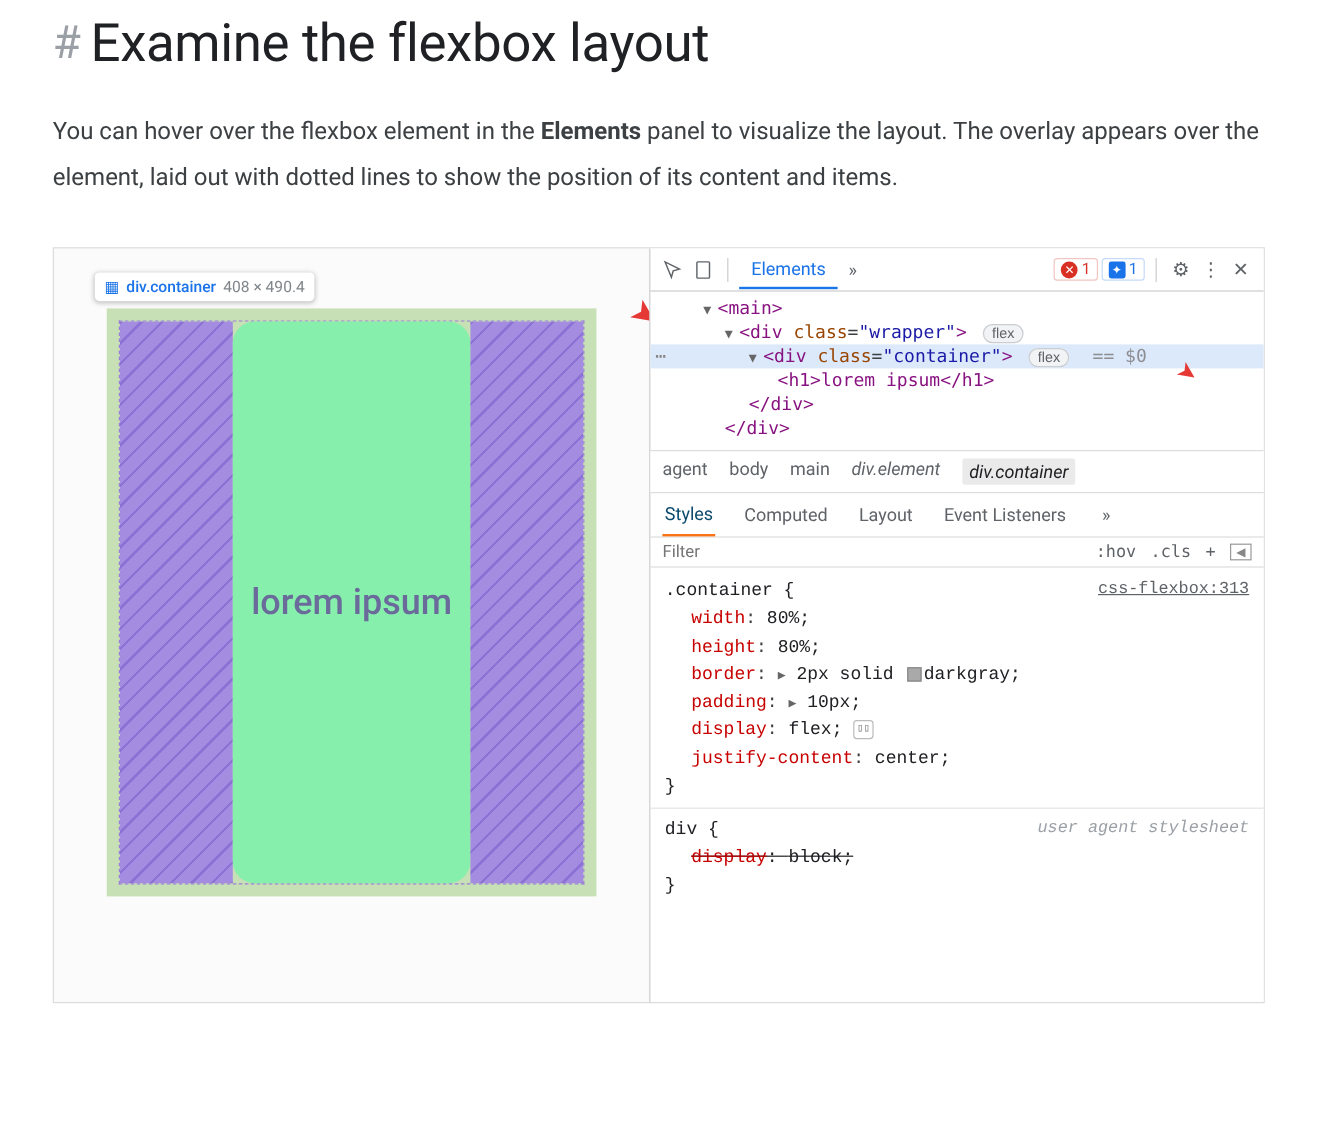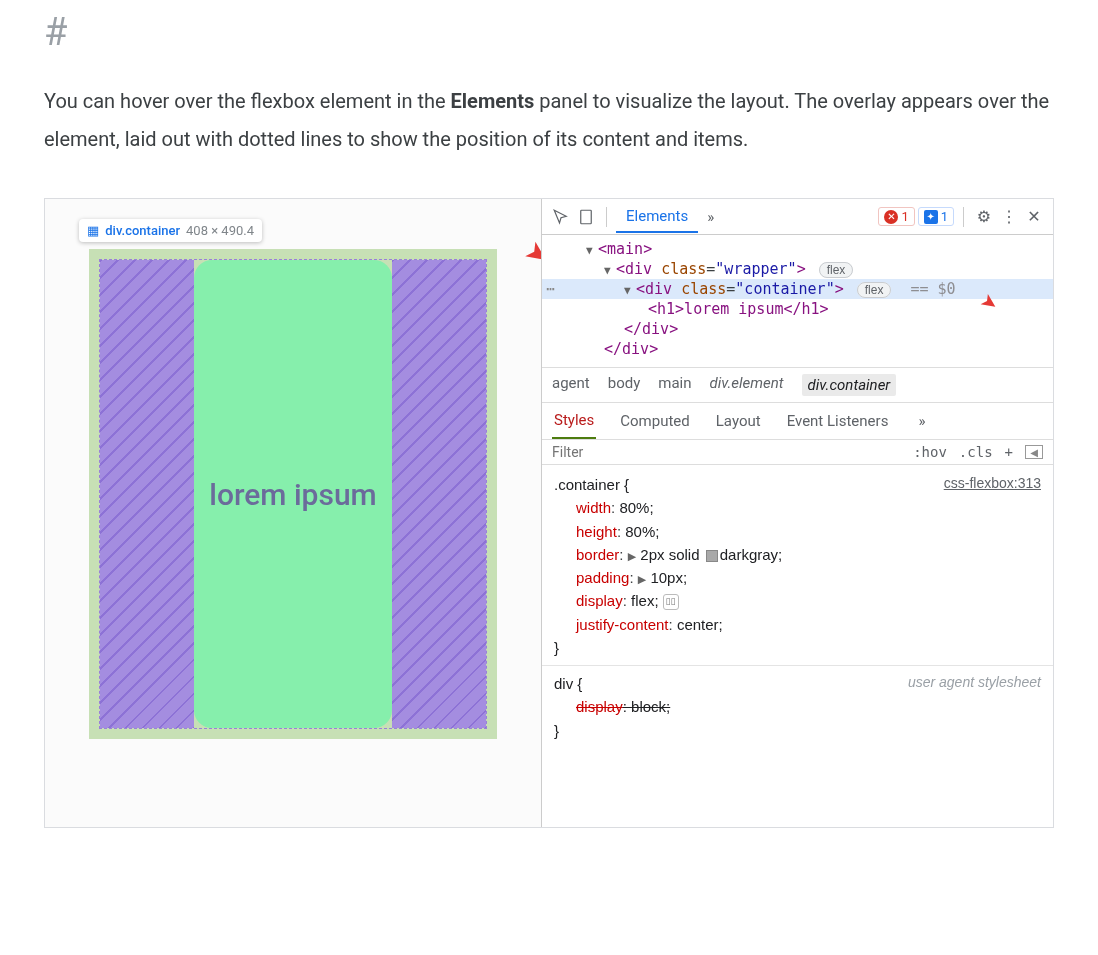--- a/index.html
+++ b/index.html
@@ -148,39 +148,39 @@
     .crumb .cls { font-style: italic; }
     
     .style-tabs {
       display:flex; align-items:center;
       border-bottom:1px solid #ddd;
       padding: 0 10px;
       gap: 22px;
       font-size:15px; color:#5f6368;
     }
     .style-tabs .st { padding:8px 2px; }
-    .style-tabs .st.active { color:#b91c1c; border-bottom:2px solid #4d7c0f; }
+    .style-tabs .st.active { color:#0c4a6e; border-bottom:2px solid #f97316; }
     
     .filter-row {
       display:flex; align-items:center;
       border-bottom:1px solid #ddd;
       padding:4px 10px;
       font-size:14px; color:#888;
       gap:12px;
     }
     .filter-row input {
       border:none; outline:none; font-size:14px; flex:0 0 120px; color:#333;
       font-family: inherit;
     }
     .filter-row .fspacer{flex:1;}
     .filter-row .mono { font-family:Menlo,monospace; color:#5f6368; }
     .filter-row .box-icon { border:1px solid #999; width:18px; height:14px; display:inline-flex; align-items:center; justify-content:center; font-size:10px; }
     
     .rules {
-      font-family: Liberation Sans, sans-serif;
+      font-family: Liberation Mono, monospace;
       font-size: 15px;
       padding: 8px 12px 8px 12px;
       line-height: 1.55;
     }
     .rules .rule-head { display:flex; }
     .rules .sel { color:#202124; }
     .rules .src { margin-left:auto; text-decoration:underline; color:#5f6368; font-size:14px; }
     .rules .ua { margin-left:auto; color:#9aa0a6; font-style:italic; font-size:14px;}
     .rules .prop { color:#c80000; margin-left:22px; }
     .rules .val { color:#202124; }
@@ -189,20 +189,21 @@
     .rules .fxicn { display:inline-block; border:1px solid #bbb; border-radius:3px; font-size:9px; padding:0 2px; color:#777; vertical-align:middle;}
     .rules .strike { text-decoration: line-through; color:#202124; }
     .rules .strike .prop { text-decoration: line-through; }
     .rules hr { border:none; border-top:1px solid #e4e4e4; margin:6px -12px; }
   </style>
 </head>
 <body>
 
 <div class="heading-row">
   <span class="hash">#</span>
+  <h1 class="title">Examine the flexbox layout</h1>
 </div>
 
 <p class="intro">
   <span>You can hover over the flexbox element in the </span><b>Elements</b><span> panel to visualize the layout. The overlay appears over the element, laid out with dotted lines to show the position of its content and items.</span>
 </p>
 
 <div class="figure">
 
   <div class="preview">
     <div class="tooltip">

